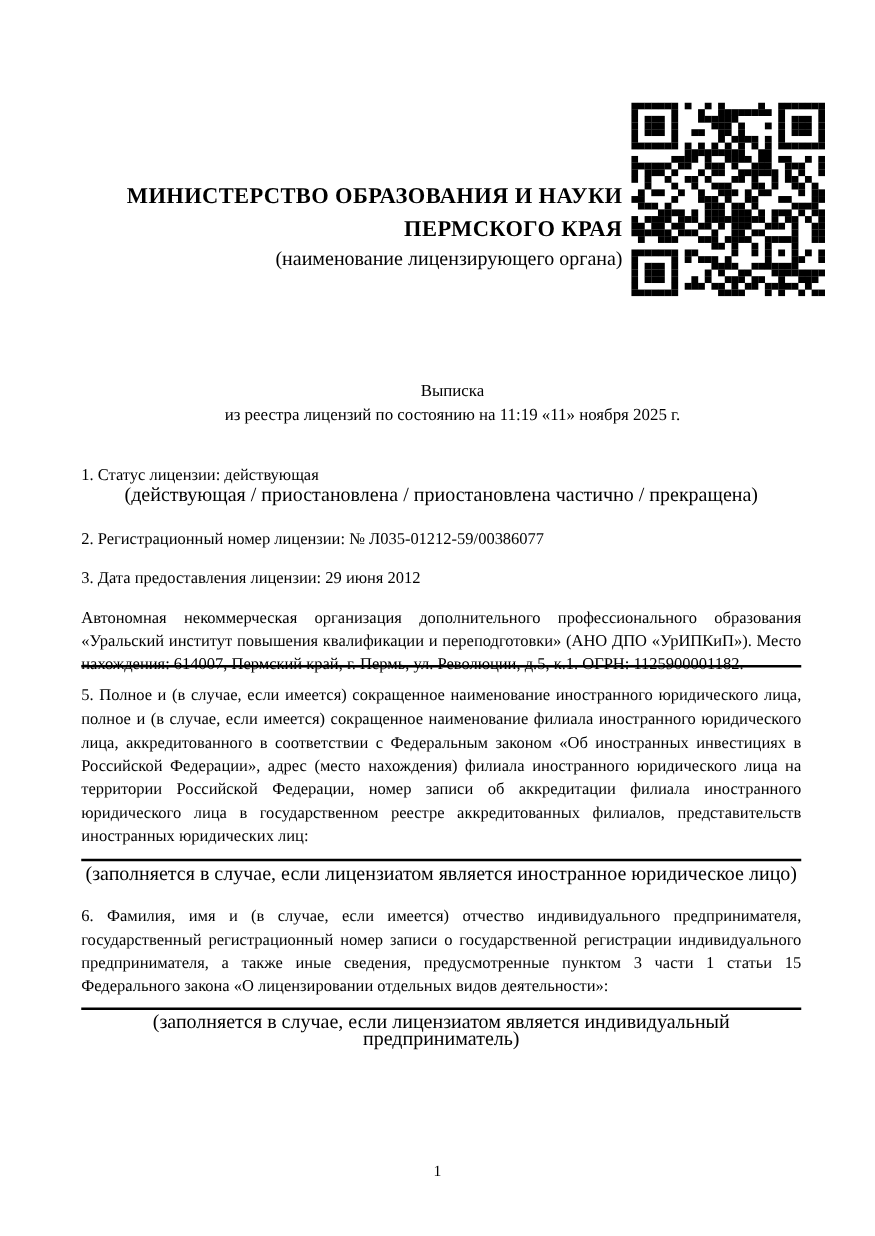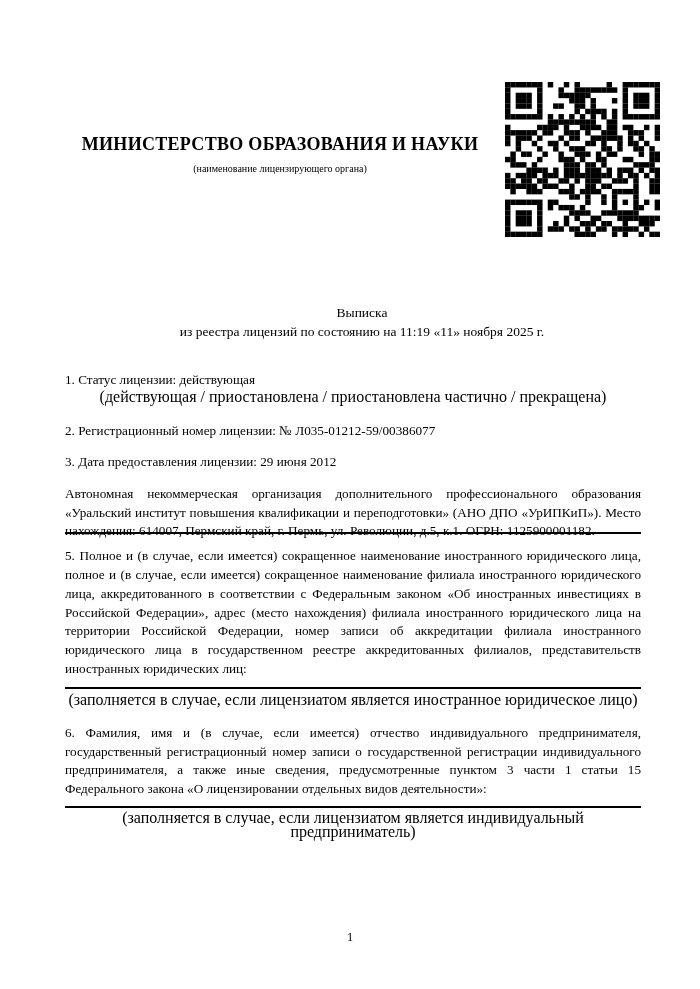--- a/index.html
+++ b/index.html
@@ -9,33 +9,33 @@
     height: 989px;
     background: #ffffff;
     color: #000000;
     font-family: "Liberation Serif", serif;
     overflow: hidden;
   }
   
   .org-block {
     position: absolute;
     left: 62px;
-    top: 131px;
+    top: 143px;
     width: 436px;
-    text-align: center;
+    text-align: right;
   }
   .org-line {
     font-size: 18px;
     font-weight: bold;
     line-height: 27px;
     letter-spacing: 0.3px;
     white-space: nowrap;
   }
   .org-caption {
-    font-size: 10px;
+    font-size: 16px;
     line-height: 14px;
     margin-top: 4px;
   }
   .qr {
     position: absolute;
     left: 505px;
     top: 82px;
     width: 155px;
     height: 155px;
   }
@@ -92,20 +92,21 @@
     font-size: 12.5px;
   }
 </style>
 </head>
 <body>
 
 <div class="page">
 
   <div class="org-block">
     <div class="org-line">МИНИСТЕРСТВО ОБРАЗОВАНИЯ И НАУКИ</div>
+    <div class="org-line">ПЕРМСКОГО КРАЯ</div>
     <div class="org-caption">(наименование лицензирующего органа)</div>
   </div>
 
   <svg id="qr" class="qr" xmlns="http://www.w3.org/2000/svg" viewBox="0 0 29 29">
       <g fill="#000000">
         <rect x="0" y="0" width="1.02" height="1.02"></rect>
         <rect x="1" y="0" width="1.02" height="1.02"></rect>
         <rect x="2" y="0" width="1.02" height="1.02"></rect>
         <rect x="3" y="0" width="1.02" height="1.02"></rect>
         <rect x="4" y="0" width="1.02" height="1.02"></rect>

